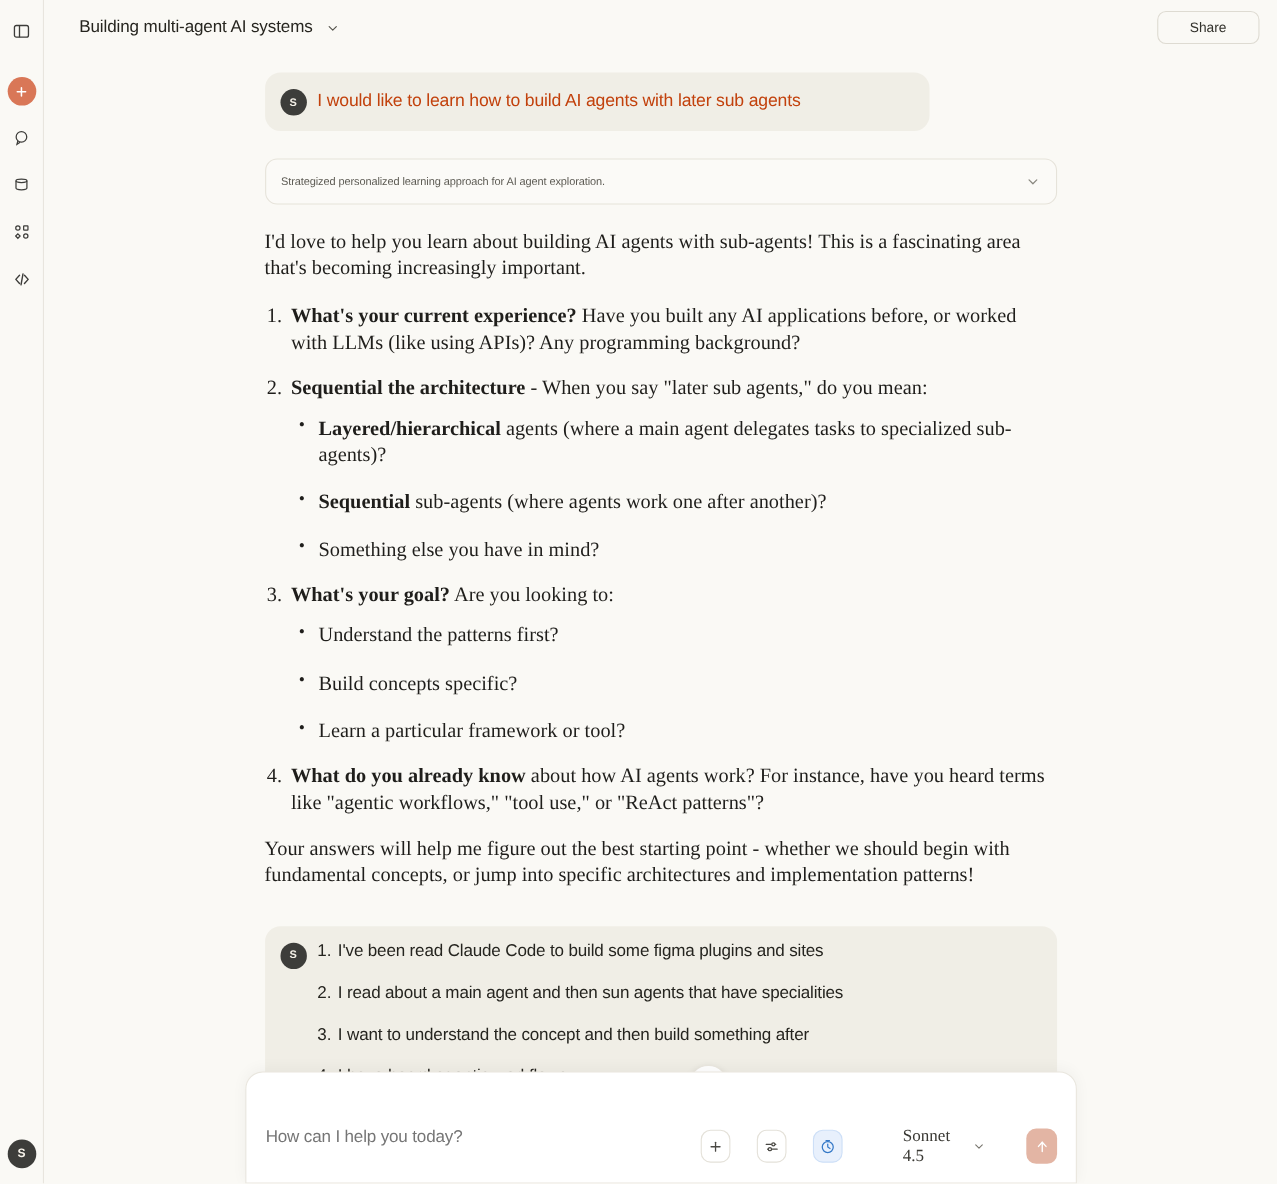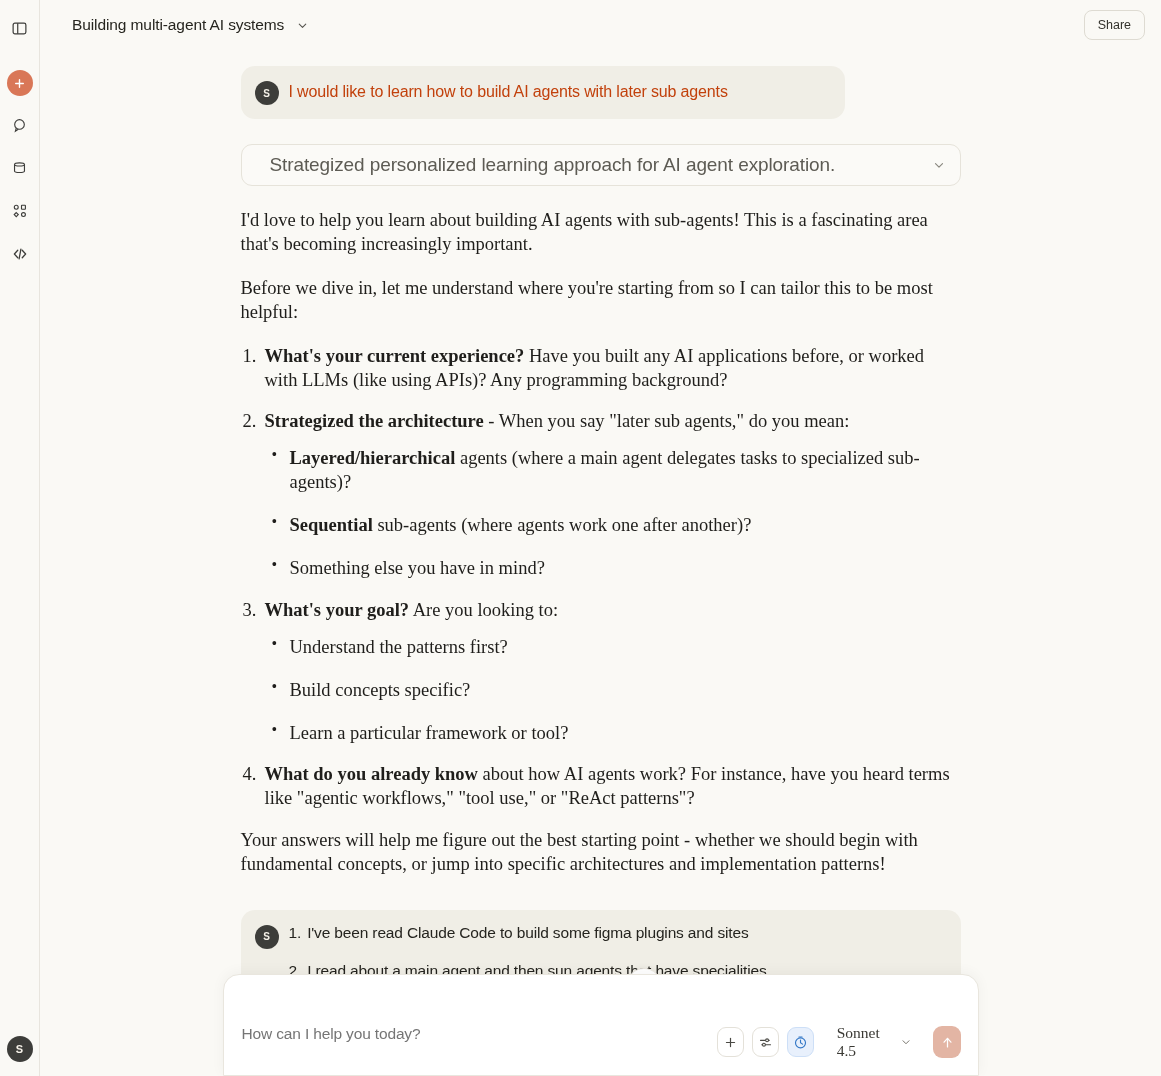--- a/index.html
+++ b/index.html
@@ -53,21 +53,21 @@
     display: flex; align-items: center; gap: 12px; cursor: pointer;
     padding: 5px 8px; border-radius: 7px;
   }
   .conv-title .t {
     font-size: 15.5px; color: #26251f; letter-spacing: -0.1px;
   }
   .topbar-spacer { flex: 1 1 auto; }
   .share-btn {
     font-size: 12.5px; color: #33322c; background: transparent;
     border: 1px solid #dedbd2; border-radius: 8px;
-    padding: 7px 13px; cursor: pointer;
+    padding: 7px 29px; cursor: pointer;
   }
 
   
   .scroll {
     position: absolute; top: 50px; left: 0; right: 0; bottom: 0;
     overflow: hidden;
   }
   .thread { width: 720px; margin: 0 auto; padding: 16px 0 40px 0; }
 
   .user-msg {
@@ -96,21 +96,21 @@
 
   
   .thinking {
     margin-top: 25px;
     border: 1px solid #e6e3da; border-radius: 11px;
     background: #fbfaf7;
     height: 42px; display: flex; align-items: center;
     padding: 0 14px; cursor: pointer;
   }
   .thinking .label {
-    flex: 1 1 auto; font-size: 19px; color: #5d5b54; letter-spacing: -0.1px; margin-left: 14px;
+    flex: 1 1 auto; font-size: 10px; color: #5d5b54; letter-spacing: -0.1px;
   }
 
   
   .assistant {
     font-family: "Liberation Serif", serif;
     color: #1f1e1b;
     font-size: 18.5px;
     line-height: 1.3;
     margin-top: 22px;
   }
@@ -162,21 +162,21 @@
     padding: 18px 16px 0 16px;
     display: flex; 
   }
   .composer-input {
     font-size: 15.5px; color: #8a8880; letter-spacing: -0.15px;
     border: none; outline: none; background: transparent;
     width: 100%; font-family: "Liberation Sans", sans-serif;
     padding: 0 2px;
   }
   .composer-row {
-    margin-top: 16px; display: flex; align-items: center; gap: 8px;
+    margin-top: 16px; display: flex; align-items: center; gap: 24px;
   }
   .cbtn {
     width: 30px; height: 30px; border-radius: 9px;
     border: 1px solid #e4e1d9; background: #ffffff;
     display: flex; align-items: center; justify-content: center;
     cursor: pointer; color: #4a4944;
   }
   .cbtn.active {
     background: #e8f0fc; border-color: #cddff7; color: #3478c7;
   }
@@ -294,25 +294,24 @@
           <span class="label">Strategized personalized learning approach for AI agent exploration.</span>
           <span>
             <svg width="14" height="14" viewBox="0 0 24 24" fill="none" stroke="#8a8880" stroke-width="2" stroke-linecap="round" stroke-linejoin="round">
               <polyline points="6,9.5 12,15.5 18,9.5"></polyline>
             </svg>
           </span>
         </div>
 
         <div class="assistant">
           <p>I'd love to help you learn about building AI agents with sub-agents! This is a fascinating area that's becoming increasingly important.</p>
-          <p>Before we dive in, let me understand where you're starting from so I can tailor this to be most helpful:</p>
 
           <ol class="top" id="assistant-list">
               <li><b>What's your current experience?</b><span> Have you built any AI applications before, or worked with LLMs (like using APIs)? Any programming background?</span></li>
-              <li><b>Strategized the architecture</b><span> - When you say "later sub agents," do you mean:</span><ul class="sub">
+              <li><b>Sequential the architecture</b><span> - When you say "later sub agents," do you mean:</span><ul class="sub">
                   <li><b>Layered/hierarchical</b><span> agents (where a main agent delegates tasks to specialized sub-agents)?</span></li>
                   <li><b>Sequential</b><span> sub-agents (where agents work one after another)?</span></li>
                   <li><span>Something else you have in mind?</span></li>
                 </ul></li>
               <li><b>What's your goal?</b><span> Are you looking to:</span><ul class="sub">
                   <li><span>Understand the patterns first?</span></li>
                   <li><span>Build concepts specific?</span></li>
                   <li><span>Learn a particular framework or tool?</span></li>
                 </ul></li>
               <li><b>What do you already know</b><span> about how AI agents work? For instance, have you heard terms like "agentic workflows," "tool use," or "ReAct patterns"?</span></li>

